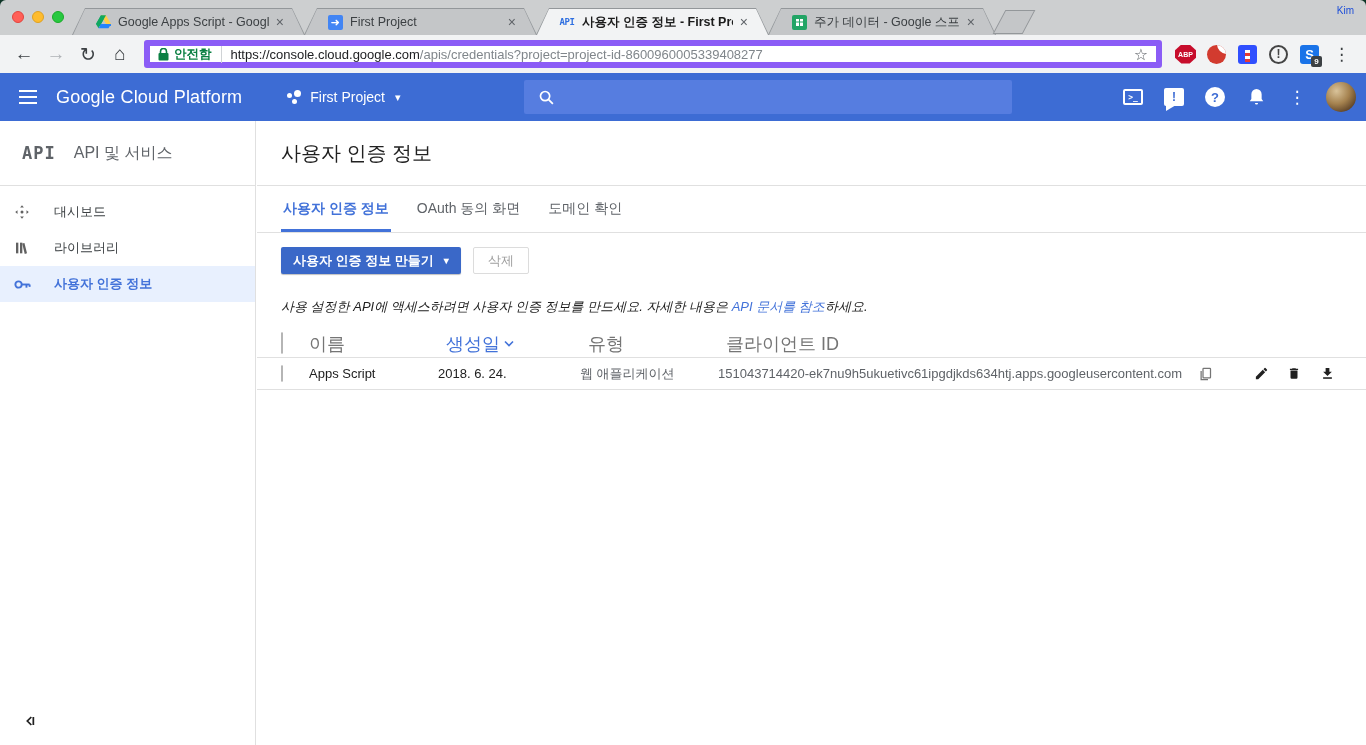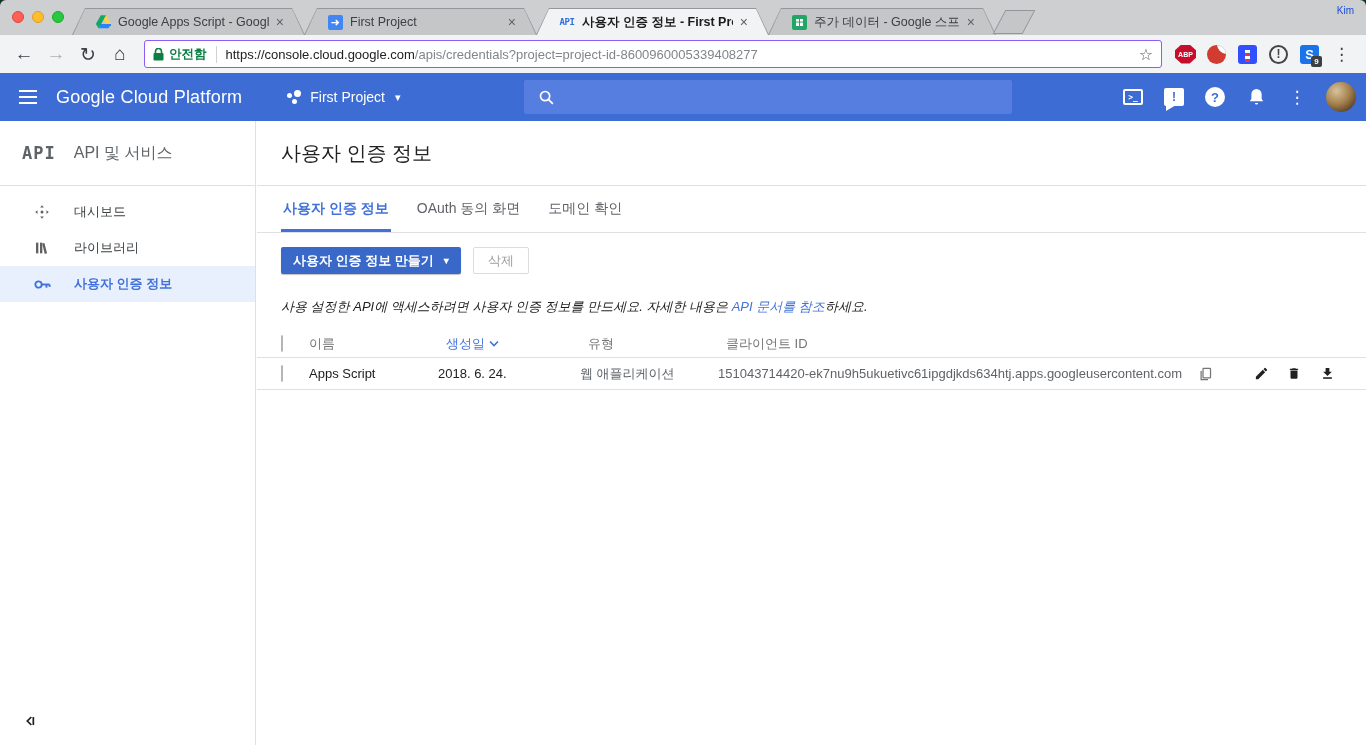--- a/index.html
+++ b/index.html
@@ -34,21 +34,21 @@
   .newtab { position:absolute; top:10px; left:999px; width:30px; height:24px;
             background:#c4c6c8; border:1px solid #93979a; transform:skewX(-28deg); }
   .profile-name { position:absolute; top:5px; right:12px; font-size:10px; color:#1d4ed8; }
 
   
   .toolbar { position:absolute; top:35px; left:0; right:0; height:38px; background:#f2f3f4;
              display:flex; align-items:center; padding:0 10px; gap:4px; }
   .nav-btn { width:28px; height:28px; display:flex; align-items:center; justify-content:center;
              font-size:19px; color:#3c4043; }
   .nav-btn.disabled { color:#aeb1b5; }
-  .urlbar { flex:1; height:28px; background:#fff; border:1px solid #8b5cf6; border-radius:3px;
+  .urlbar { flex:1; height:28px; background:#fff; border:6px solid #8b5cf6; border-radius:3px;
             display:flex; align-items:center; padding:0 8px; margin:0 6px; }
   .security { display:flex; align-items:center; gap:5px; padding-right:9px;
               border-right:1px solid #d0d3d6; }
   .security-label { font-size:12.5px; font-weight:bold; color:#0b8043; }
   .url-text { font-size:13px; margin-left:9px; white-space:nowrap; overflow:hidden; flex:1; }
   .url-host { color:#202124; }
   .url-path { color:#80868b; }
   .star { font-size:16px; color:#5f6368; padding-left:6px; }
   .ext { width:21px; height:21px; display:flex; align-items:center; justify-content:center; margin:0 3px; position:relative; }
   .ext-abp { width:21px; height:19px; background:#c70d2c;
@@ -98,21 +98,21 @@
   
   .content { position:absolute; top:121px; left:0; right:0; bottom:0; background:#fff; }
   .sidebar { position:absolute; top:0; left:0; bottom:0; width:256px; background:#fff;
              border-right:1px solid #e0e0e0; }
   .sb-header { height:65px; display:flex; align-items:center; padding-left:22px; gap:18px;
                border-bottom:1px solid #e0e0e0; }
   .api-logo { font-family:"DejaVu Sans Mono",monospace; font-weight:bold; font-size:17px;
               color:#5f6368; letter-spacing:1px; }
   .sb-title { font-size:16px; color:#5f6368; }
   .sb-nav { margin-top:8px; }
-  .sb-item { height:36px; display:flex; align-items:center; padding-left:32px; gap:22px;
+  .sb-item { height:36px; display:flex; align-items:center; padding-left:12px; gap:22px;
              font-size:13px; color:#3c4043; cursor:pointer; }
   .sb-item .sb-icon { width:20px; height:20px; display:flex; align-items:center; justify-content:center; }
   .sb-item.active { background:#e8f0fe; color:#4272d9; font-weight:bold; }
   .collapse-btn { position:absolute; left:22px; bottom:14px; width:20px; height:18px; }
 
   .main { position:absolute; top:0; left:257px; right:0; bottom:0; background:#fff; }
   .page-header { height:65px; display:flex; align-items:center; padding-left:24px;
                  border-bottom:1px solid #e0e0e0; }
   .page-title { font-size:20px; color:#212121; font-weight:normal; }
   .main-tabs { height:47px; display:flex; align-items:flex-end; padding-left:24px;
@@ -124,21 +124,21 @@
                 border-radius:2px; height:27px; padding:0 12px; display:flex; align-items:center; gap:10px;
                 box-shadow:0 1px 1px rgba(0,0,0,0.25); cursor:pointer; }
   .btn-create .caret { font-size:10px; }
   .btn-delete { background:#fff; color:#9e9e9e; font-size:13px; border:1px solid #dcdcdc;
                 border-radius:2px; height:27px; padding:0 14px; }
   .desc { font-size:13px; color:#212121; padding:24px 0 0 24px;font-style:italic; }
   .desc a { color:#4272d9; text-decoration:none; }
   .section-title { font-size:16px; color:#212121; padding:42px 0 0 24px; }
   .cred-table { margin-top:14px; }
   .trow { display:flex; align-items:center; padding:0 30px 0 24px; border-bottom:1px solid #e0e0e0; }
-  .trow.head { height:28px; font-size:13px; color:#757575; }
+  .trow.head { height:28px; font-size:18px; color:#757575; }
   .trow.data { height:32px; font-size:13px; color:#212121; }
   .c-check { width:28px; }
   .checkbox { width:14px; height:14px; border:1.5px solid #b5b5b5; border-radius:2px; background:#fff; }
   .c-name { width:129px; }
   .c-date { width:142px; }
   .c-type { width:138px; }
   .c-id { flex:1; display:flex; align-items:center; gap:14px; min-width:0; }
   .trow.data .c-type, .trow.data .c-id .id-text { color:#5f6368; }
   .id-text { white-space:nowrap; overflow:hidden; text-overflow:ellipsis; }
   .sort-col { color:#4272d9; display:inline-flex; align-items:center; gap:4px;margin-left:8px; }

